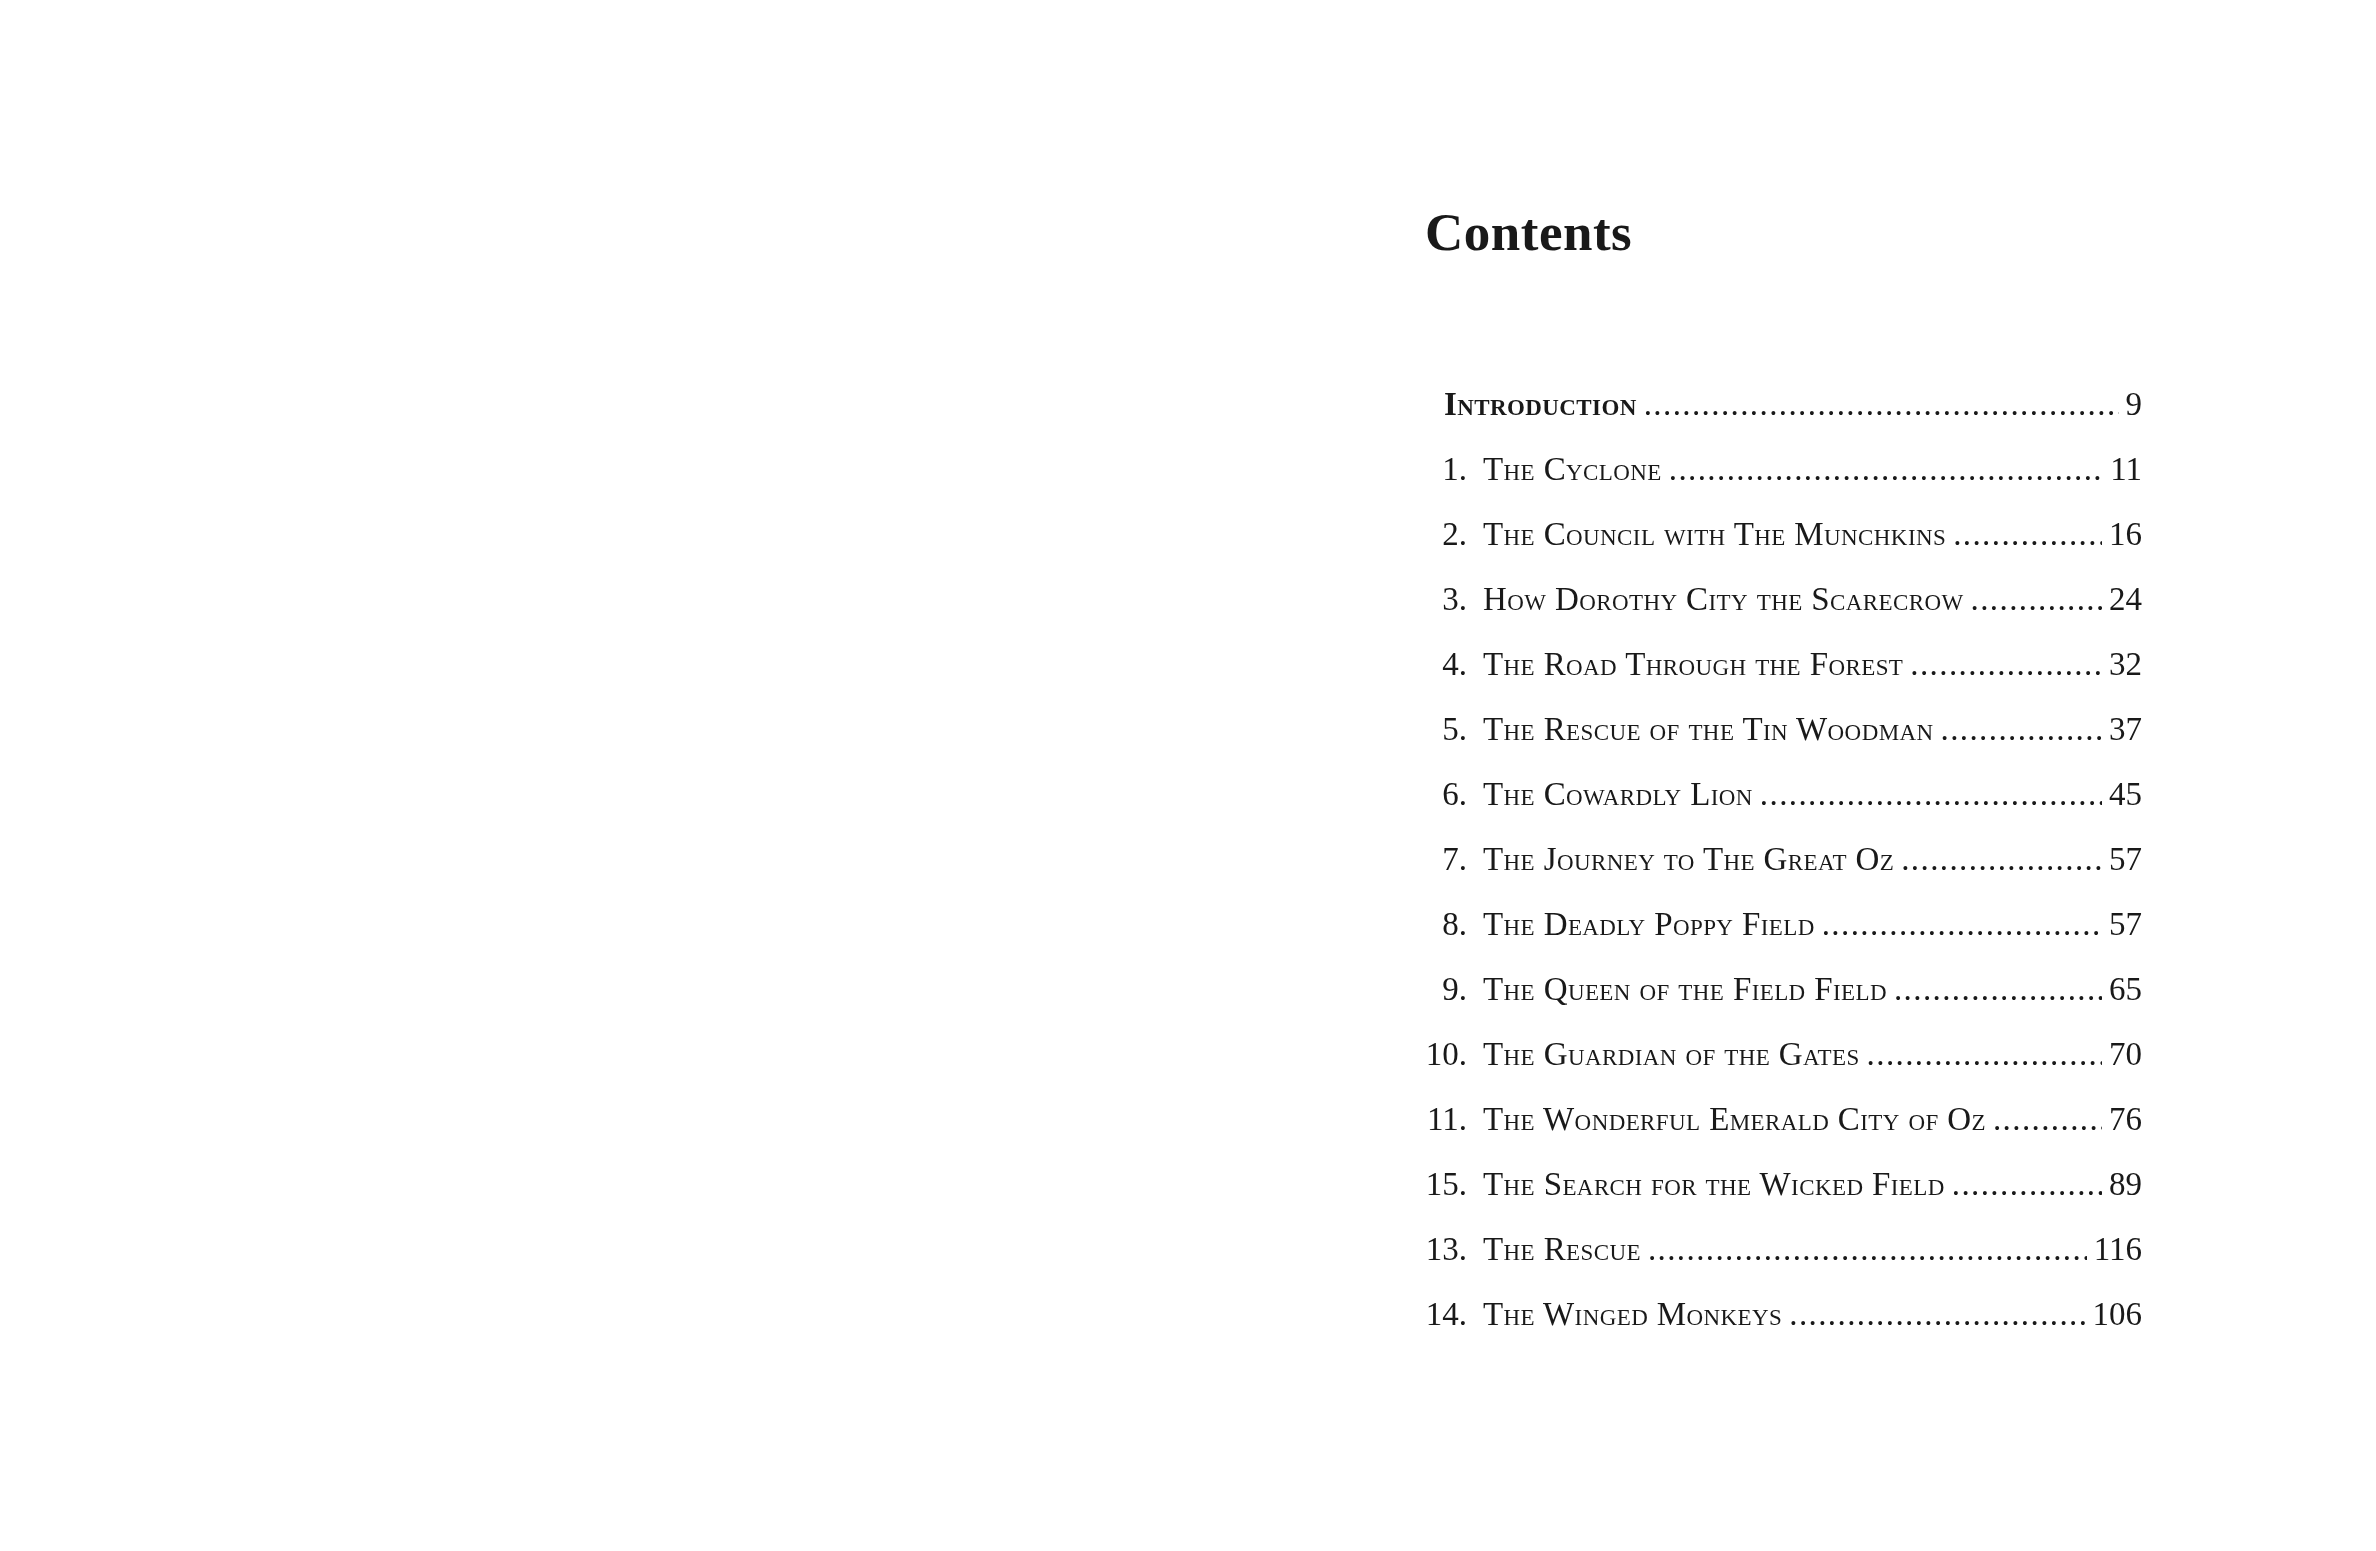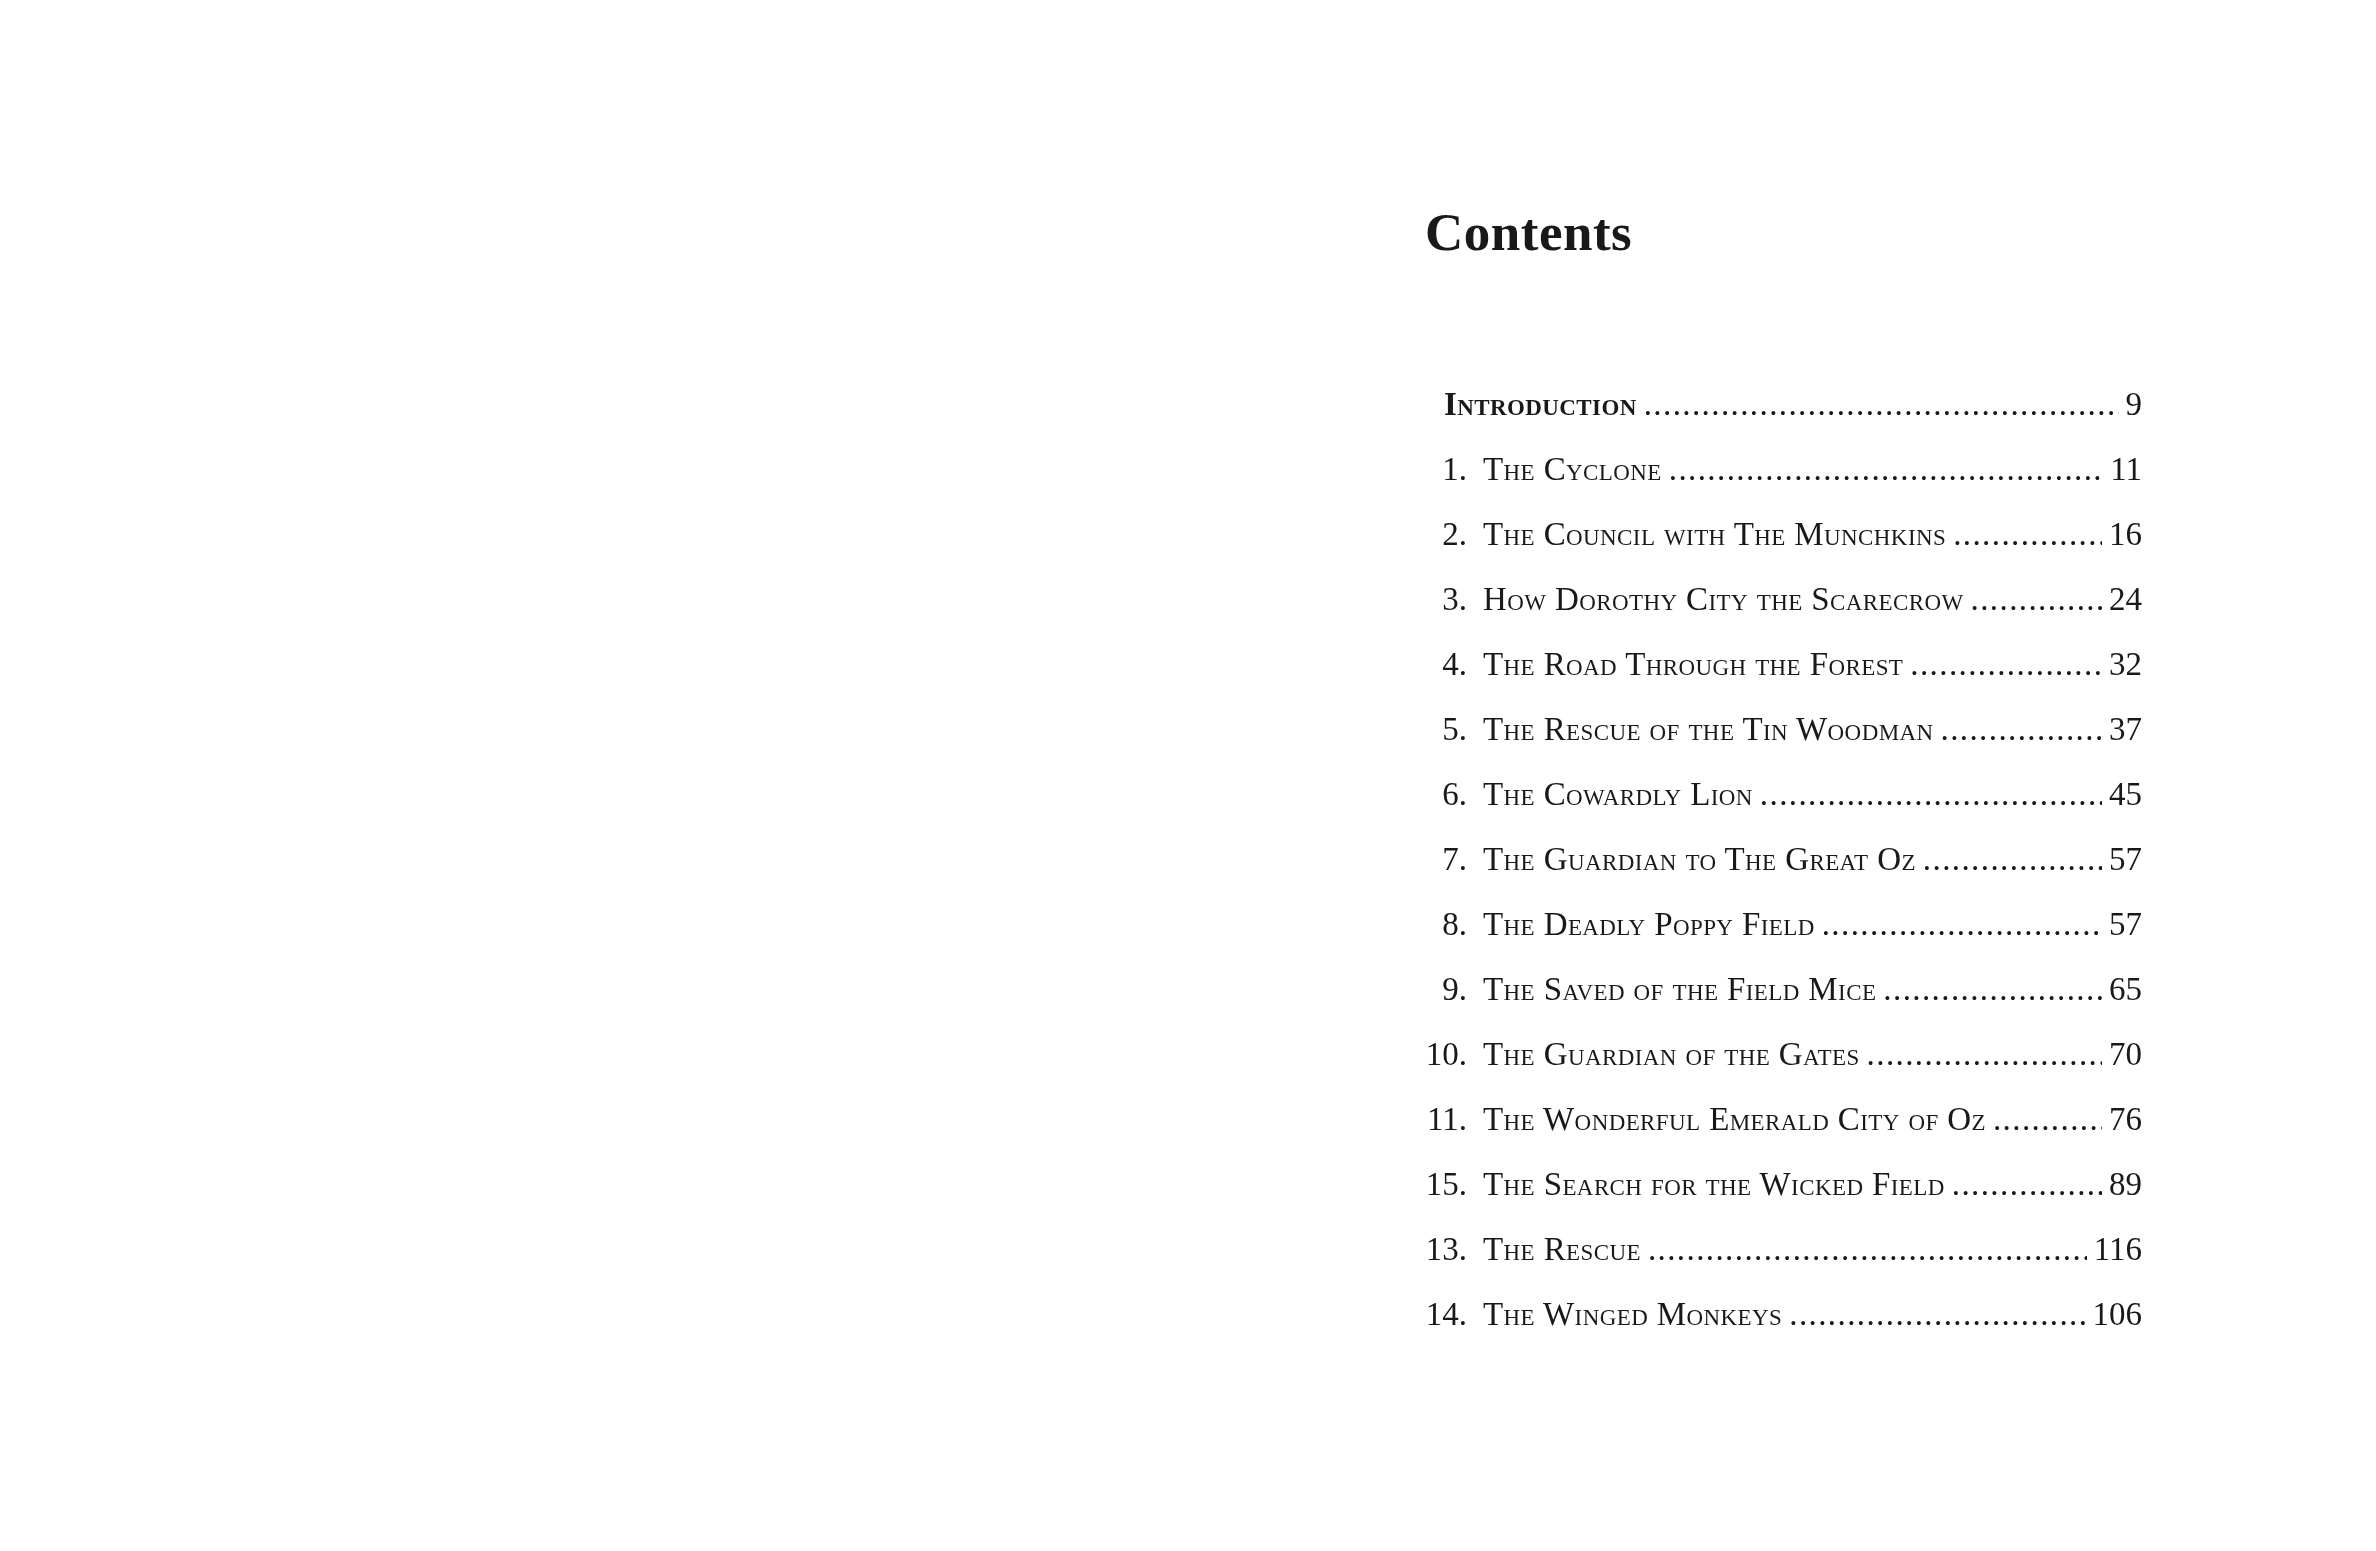--- a/index.html
+++ b/index.html
@@ -112,29 +112,29 @@
   </div>
     <div class="toc-row">
     <span class="toc-num">5.</span><span class="toc-title">The Rescue of the Tin Woodman</span><span class="dot-leader">........................................................................................................................</span>
     <span class="toc-page-num">37</span>
   </div>
     <div class="toc-row">
     <span class="toc-num">6.</span><span class="toc-title">The Cowardly Lion</span><span class="dot-leader">........................................................................................................................</span>
     <span class="toc-page-num">45</span>
   </div>
     <div class="toc-row">
-    <span class="toc-num">7.</span><span class="toc-title">The Guardian to The Great Oz</span><span class="dot-leader">........................................................................................................................</span>
+    <span class="toc-num">7.</span><span class="toc-title">The Journey to The Great Oz</span><span class="dot-leader">........................................................................................................................</span>
     <span class="toc-page-num">57</span>
   </div>
     <div class="toc-row">
     <span class="toc-num">8.</span><span class="toc-title">The Deadly Poppy Field</span><span class="dot-leader">........................................................................................................................</span>
     <span class="toc-page-num">57</span>
   </div>
     <div class="toc-row">
-    <span class="toc-num">9.</span><span class="toc-title">The Saved of the Field Mice</span><span class="dot-leader">........................................................................................................................</span>
+    <span class="toc-num">9.</span><span class="toc-title">The Queen of the Field Field</span><span class="dot-leader">........................................................................................................................</span>
     <span class="toc-page-num">65</span>
   </div>
     <div class="toc-row">
     <span class="toc-num">10.</span><span class="toc-title">The Guardian of the Gates</span><span class="dot-leader">........................................................................................................................</span>
     <span class="toc-page-num">70</span>
   </div>
     <div class="toc-row">
     <span class="toc-num">11.</span><span class="toc-title">The Wonderful Emerald City of Oz</span><span class="dot-leader">........................................................................................................................</span>
     <span class="toc-page-num">76</span>
   </div>

